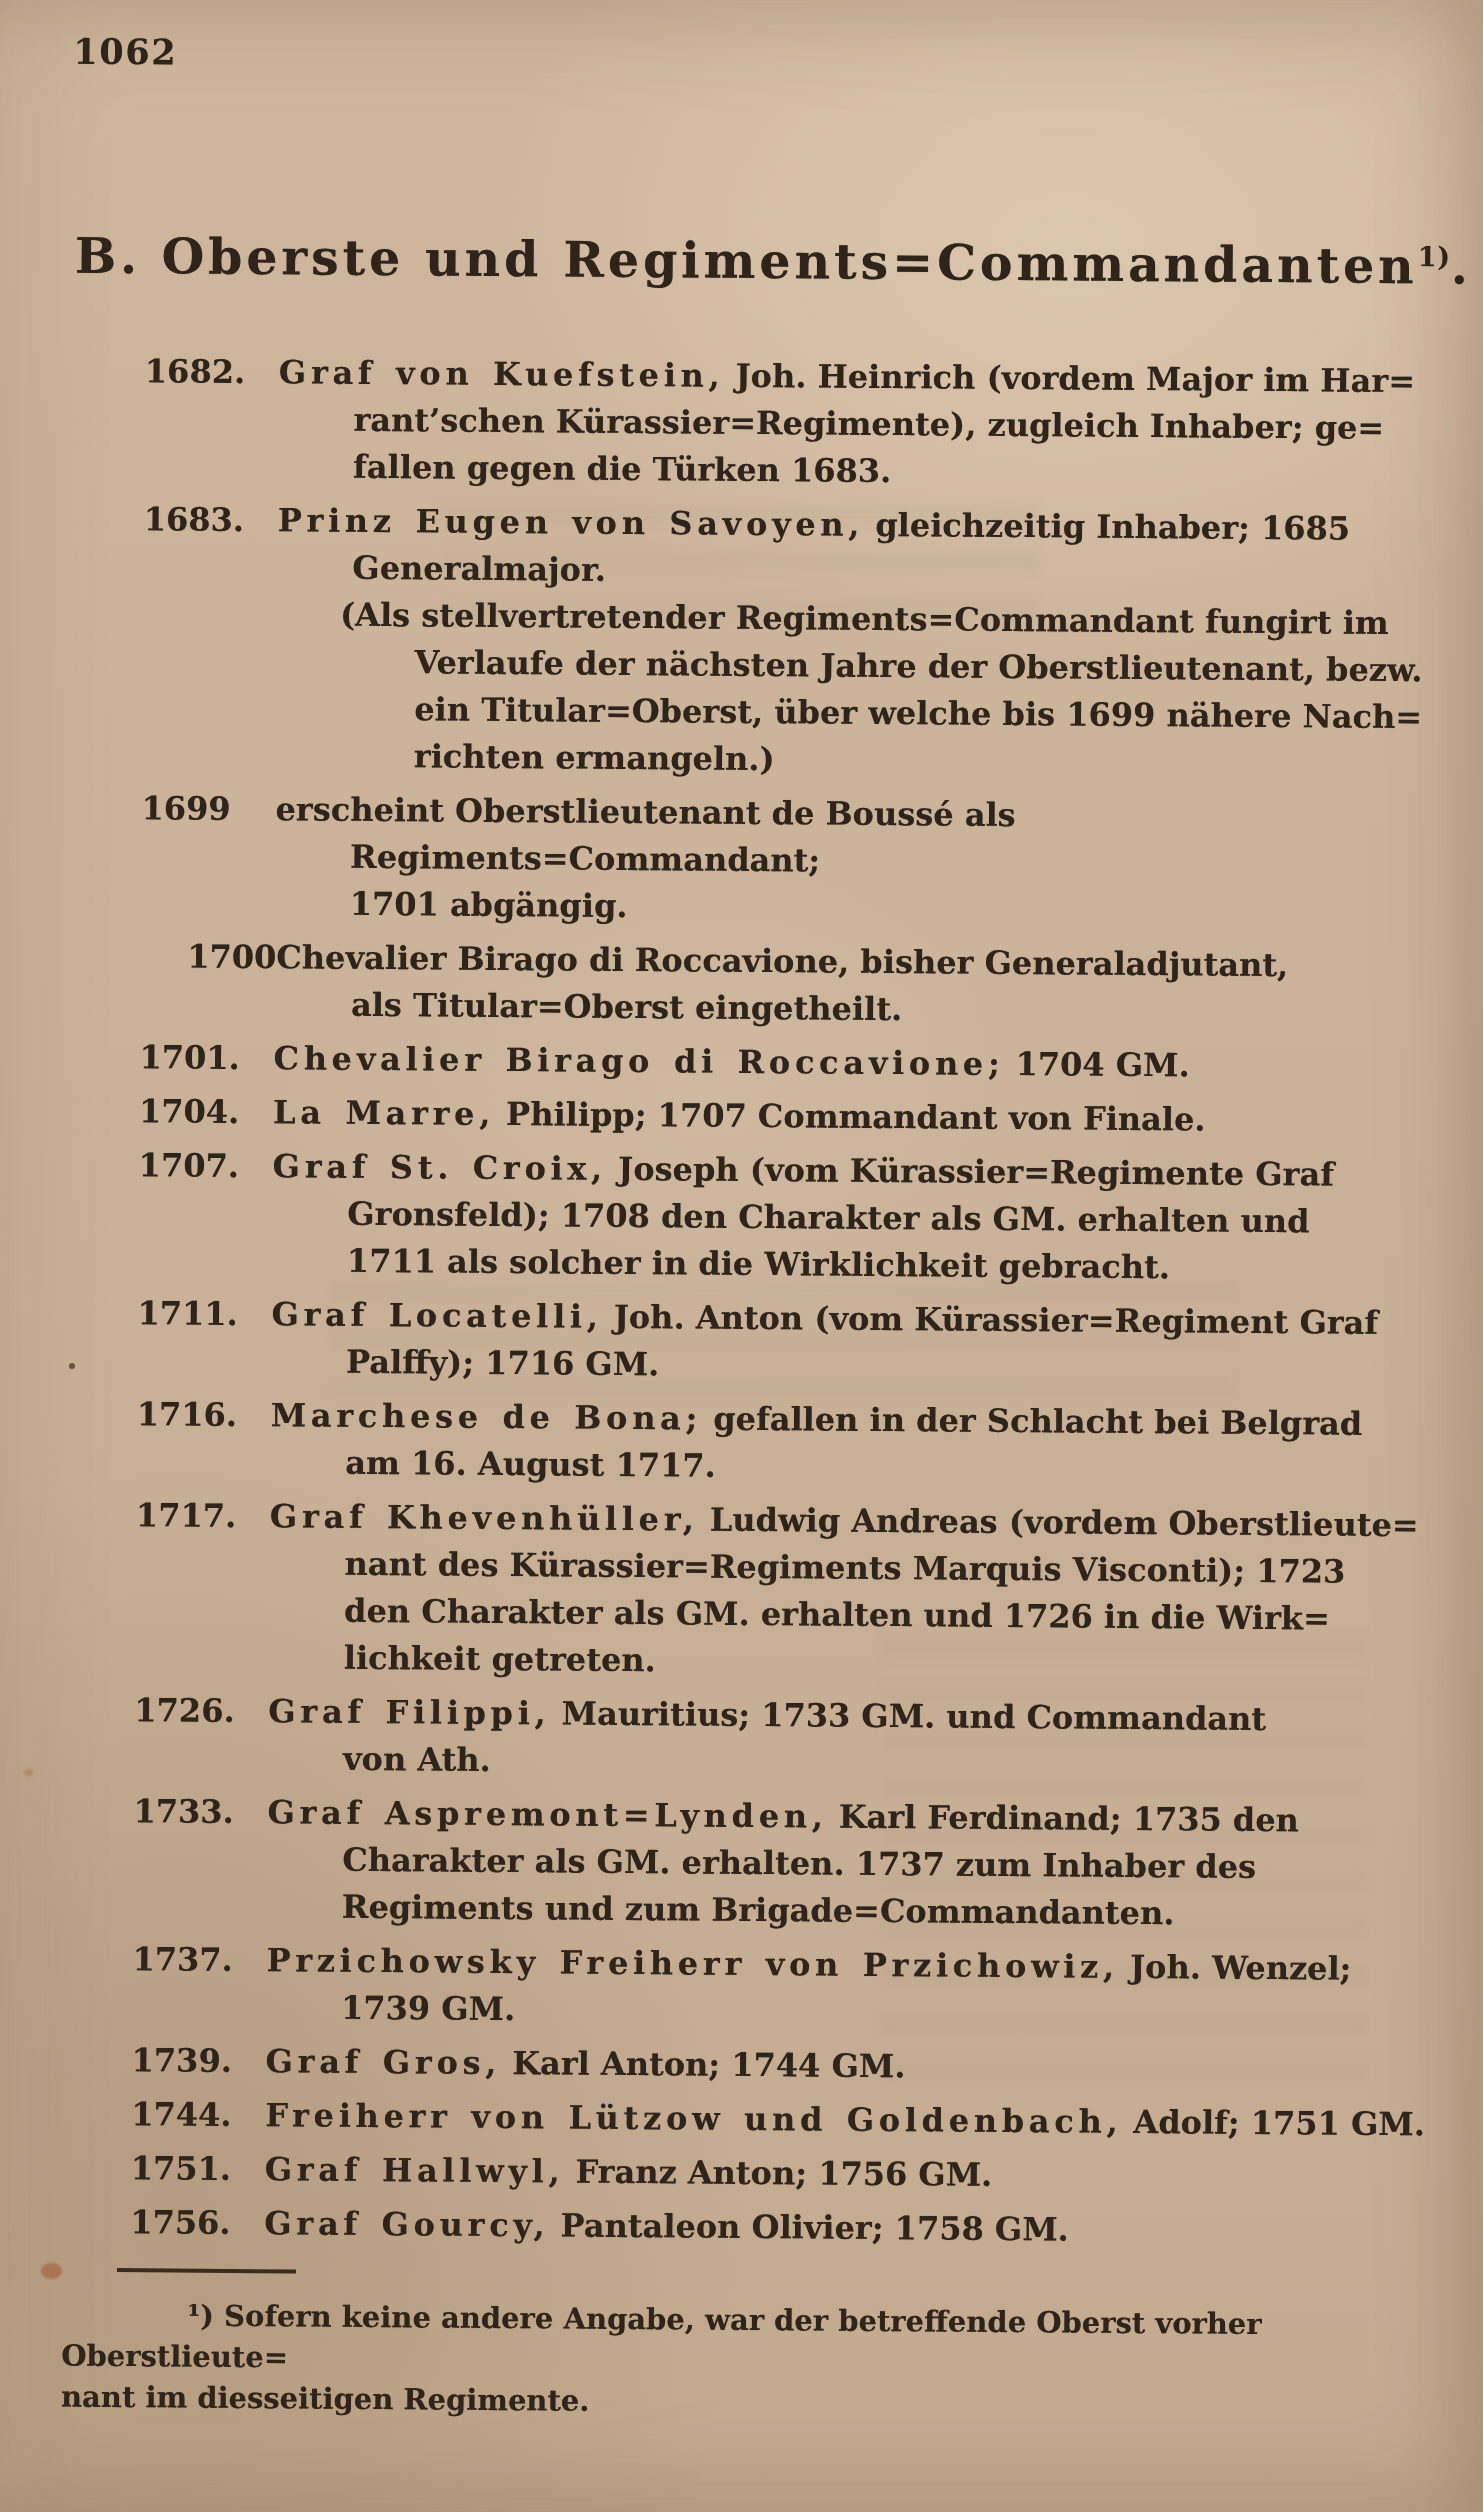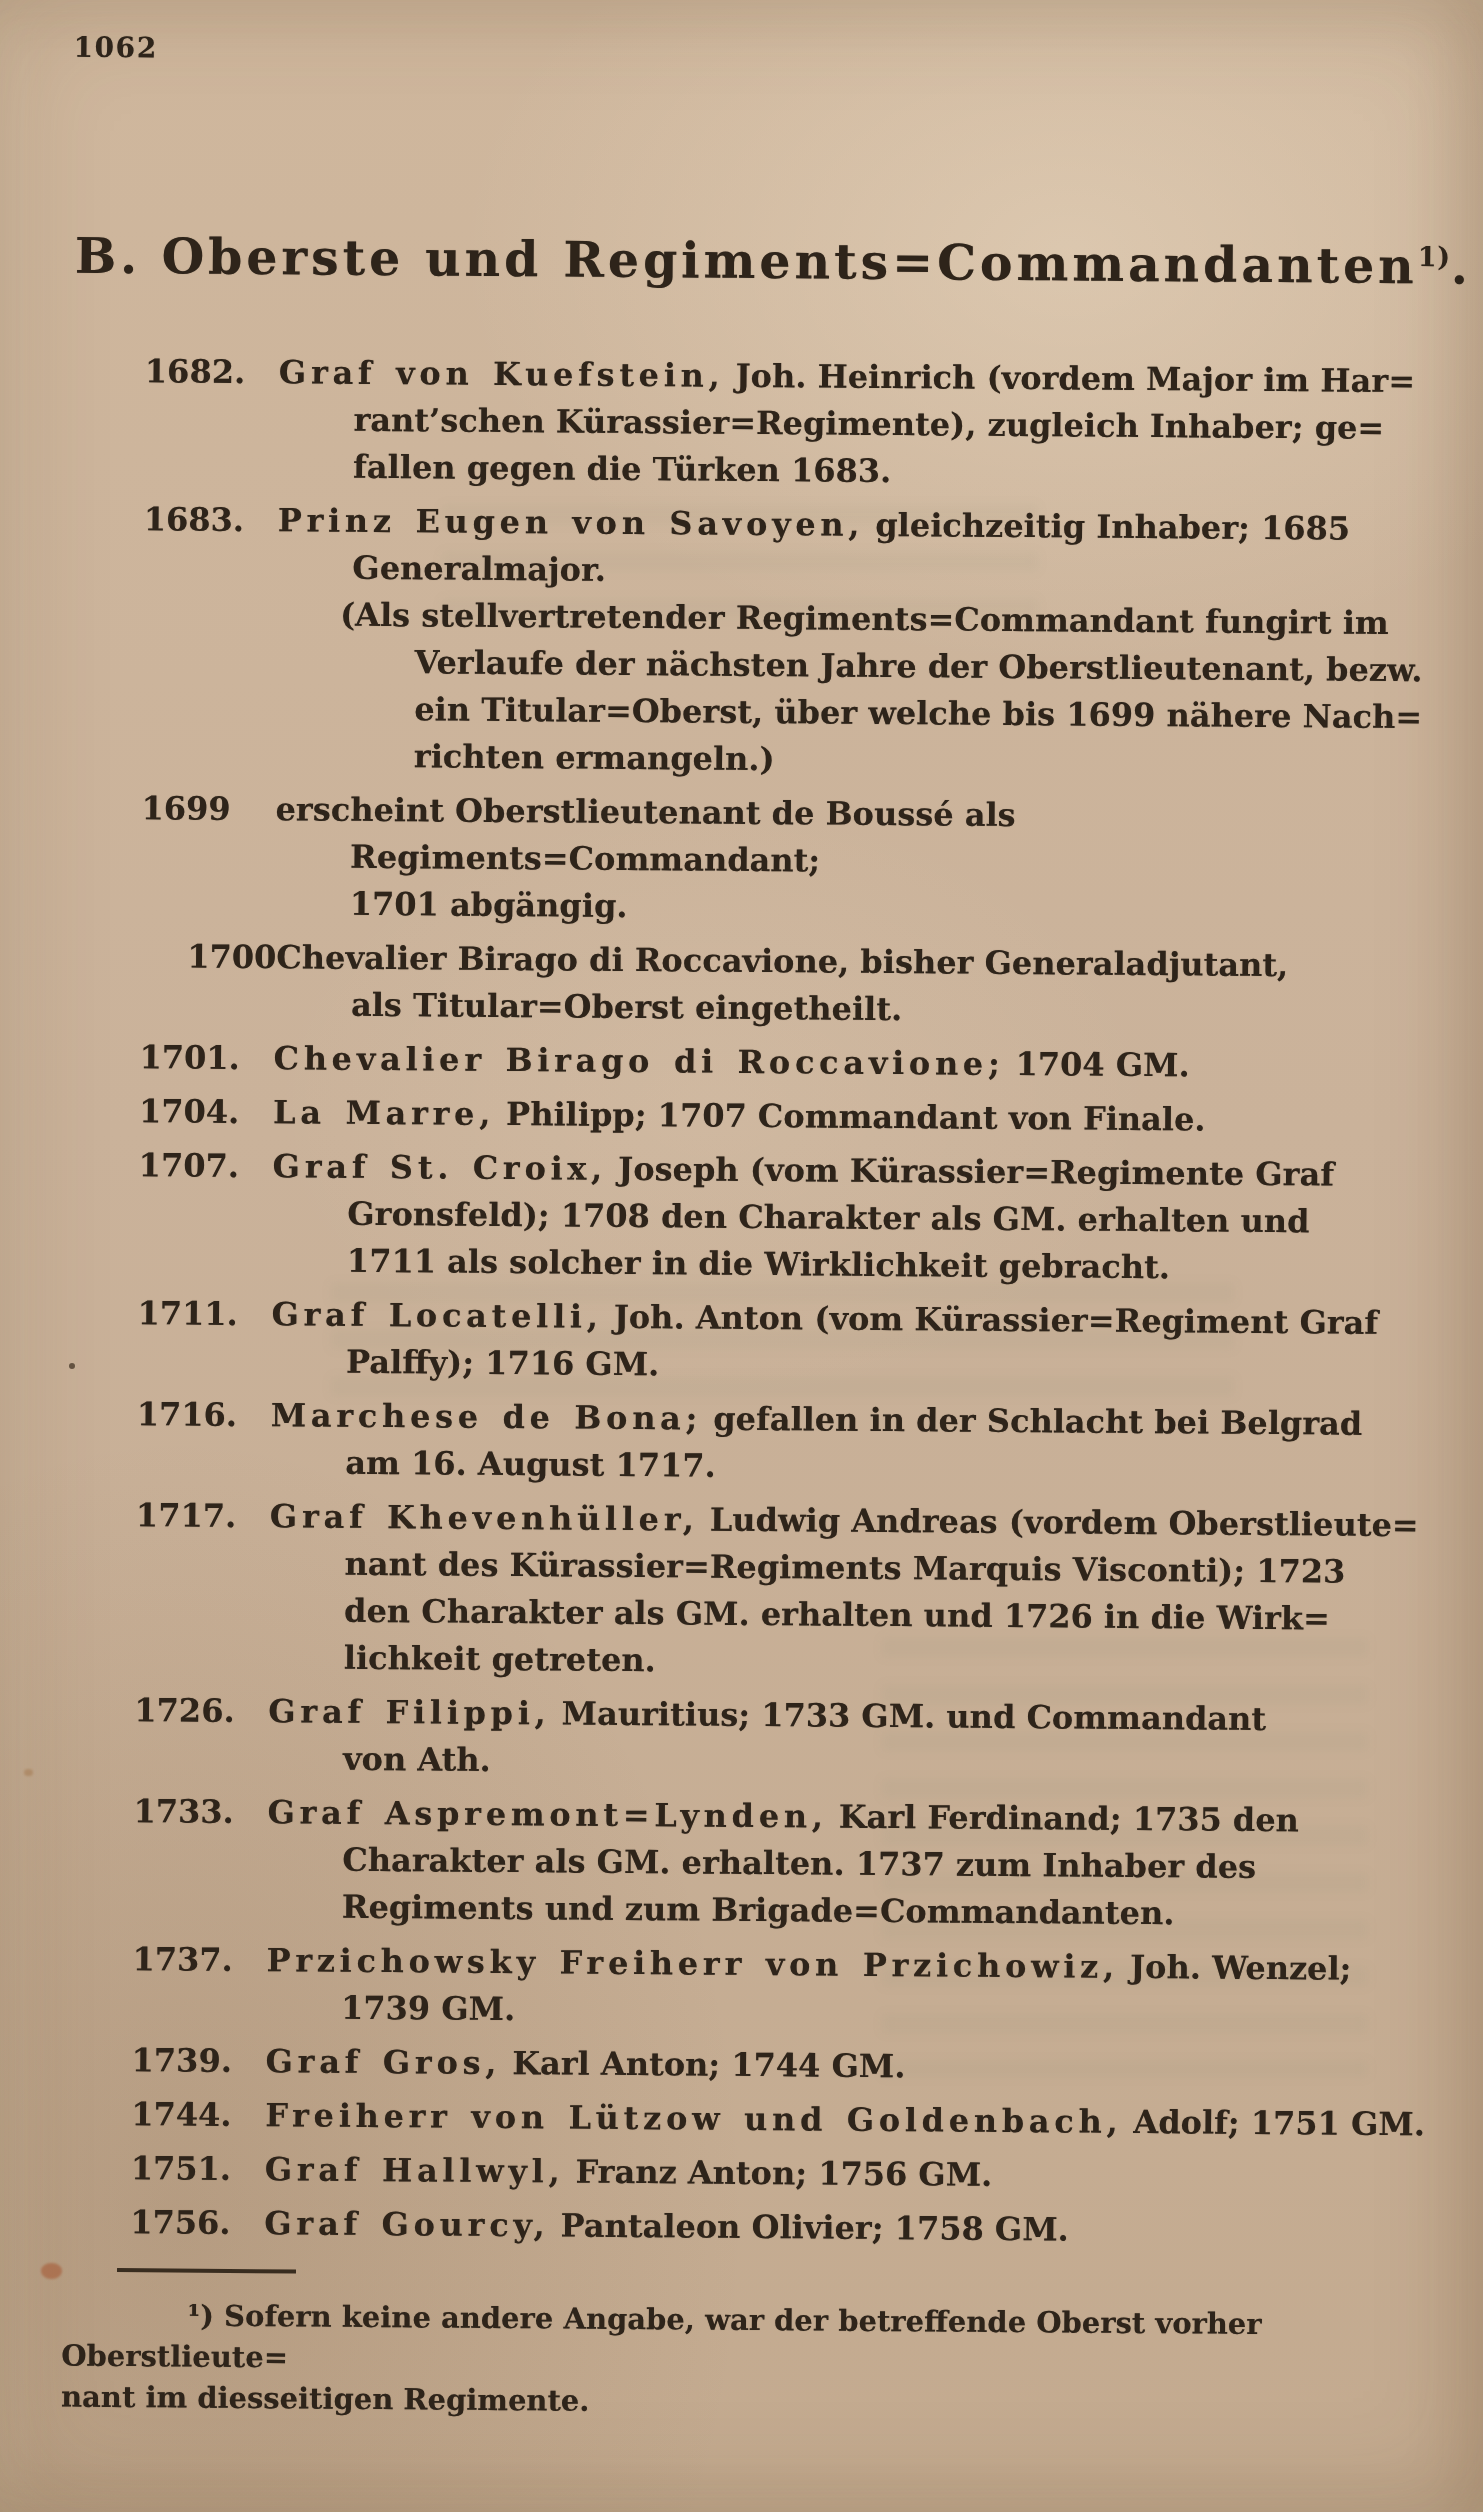--- a/index.html
+++ b/index.html
@@ -44,21 +44,21 @@
   .speck.s3{left:23.6px;top:1769px;width:9.4px;height:7px;background:#9c6a3c;opacity:.4;filter:blur(0.8px);}
 
   .text-layer{
     position:absolute;inset:0;
     transform:rotate(0.45deg);
     transform-origin:118px 236px;
     text-shadow:0 0 0.8px rgba(46,36,26,.45);
   }
   .page-number{
     position:absolute;left:72px;top:31px;
-    font-size:28px;font-weight:bold;letter-spacing:1.6px;
+    font-size:35px;font-weight:bold;letter-spacing:1.6px;
   }
   .heading{
     position:absolute;left:75px;top:227px;width:1385px;
     font-size:49px;font-weight:bold;letter-spacing:3.9px;
     white-space:nowrap;
   }
   .heading .prefix{margin-right:20.5px;}
   .heading sup{font-size:.55em;vertical-align:super;letter-spacing:0.8px;}
   .main{
     position:absolute;left:146px;top:348px;width:1306px;

